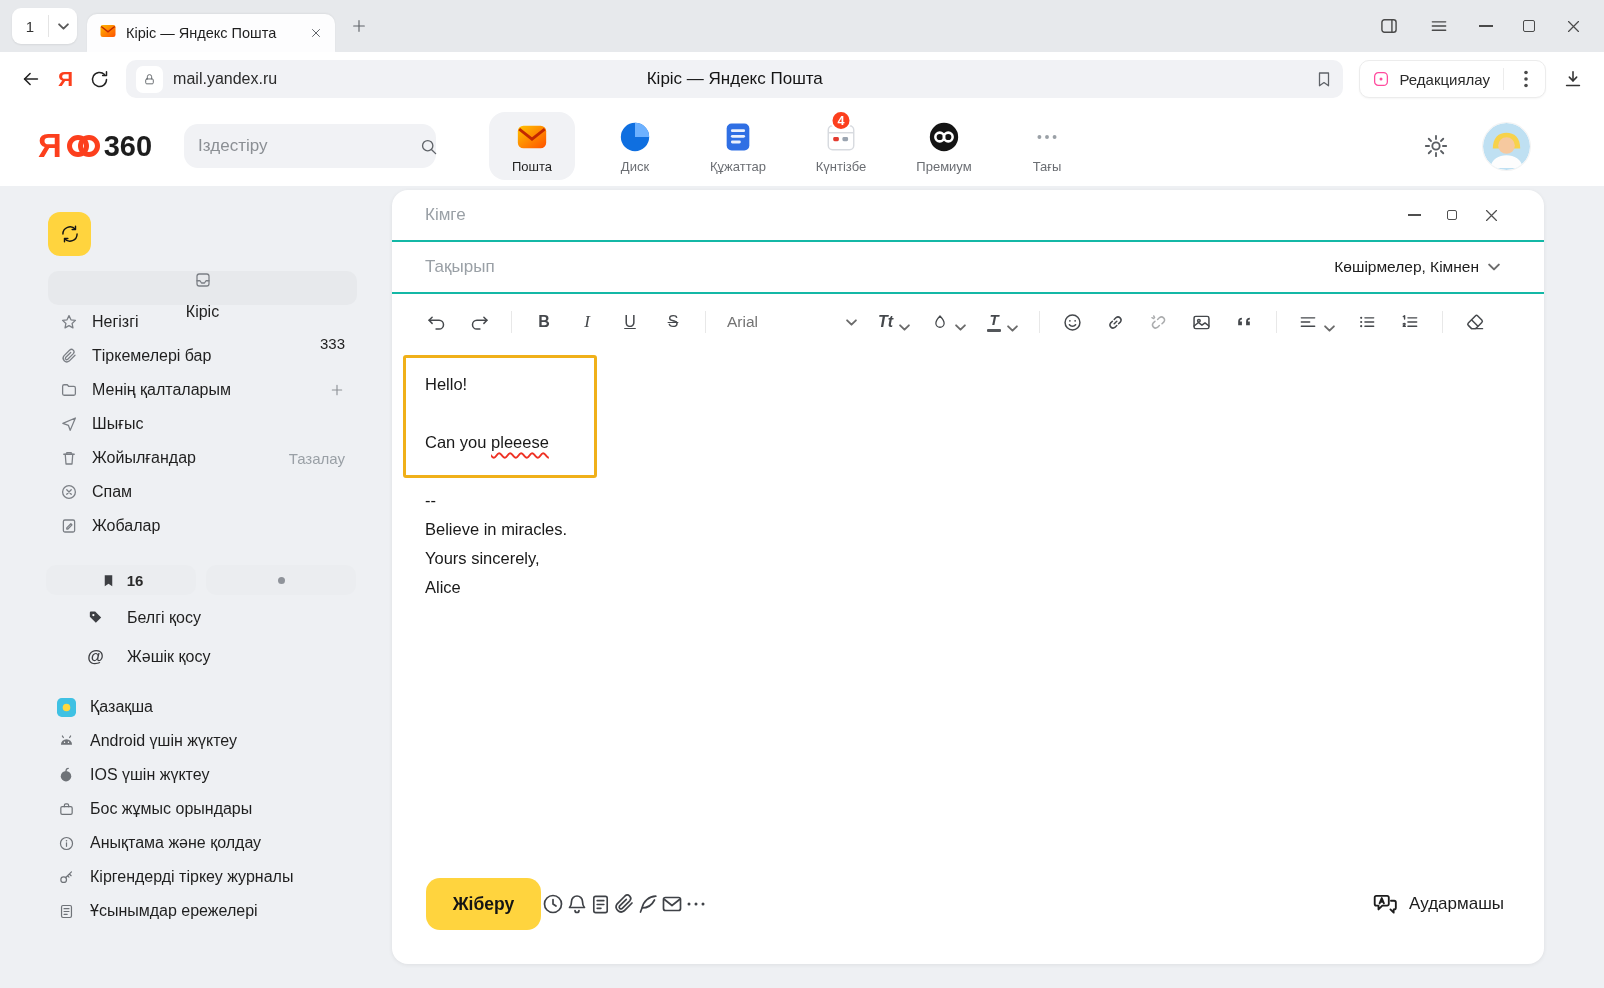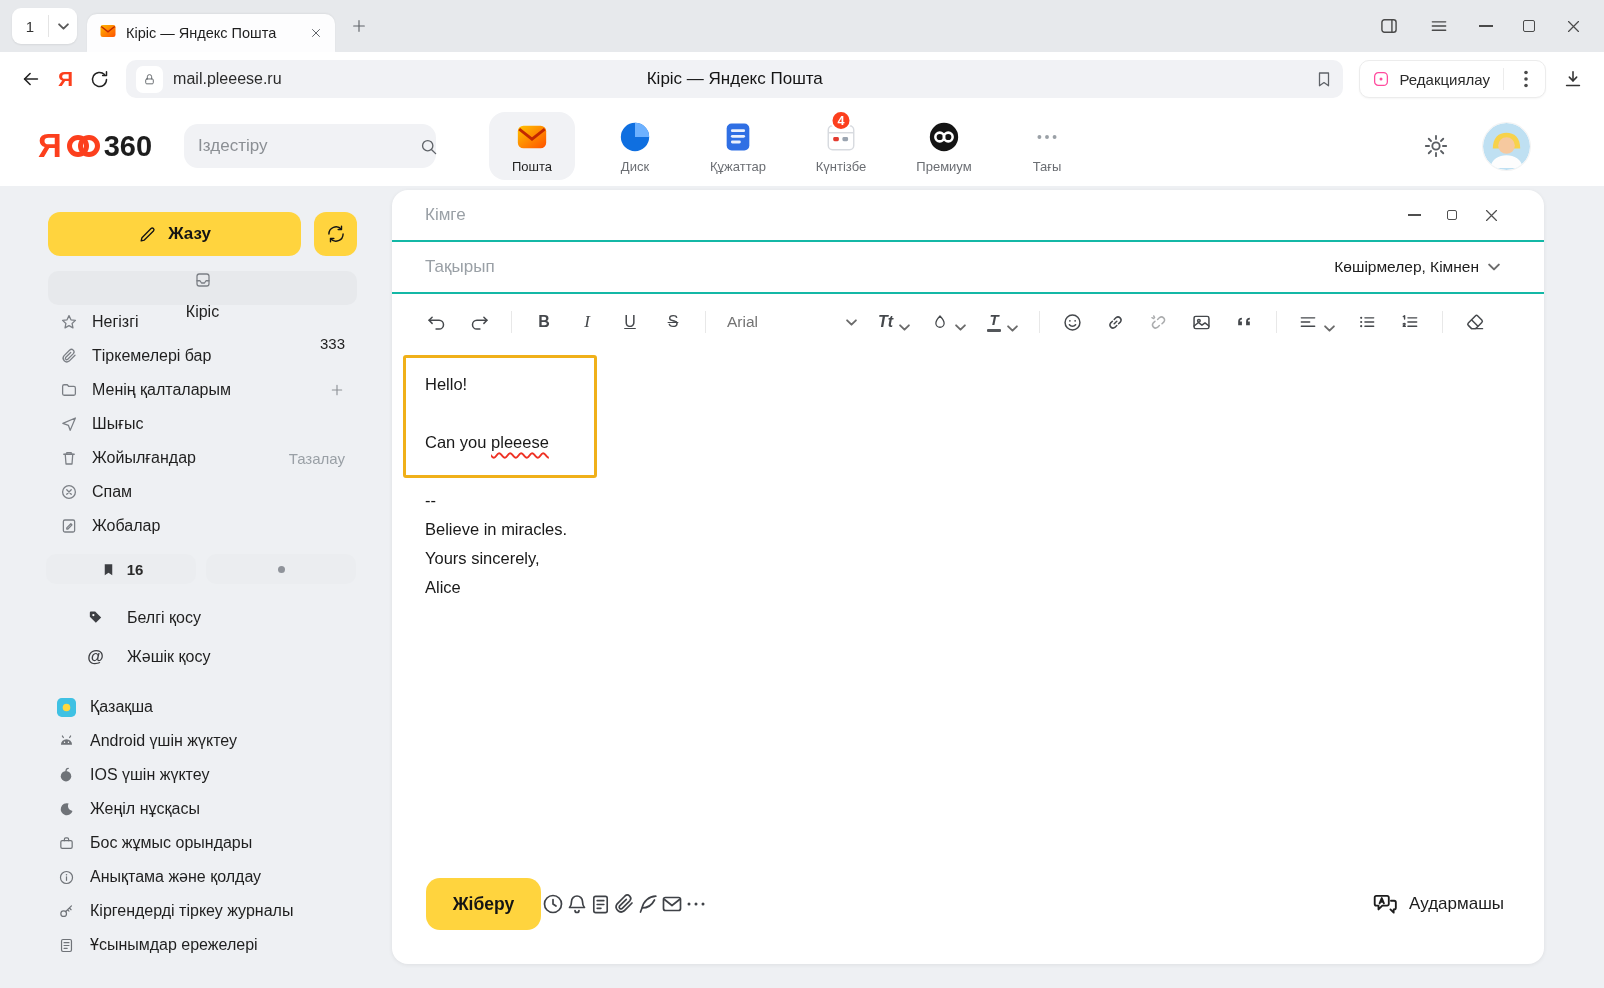--- a/index.html
+++ b/index.html
@@ -65,21 +65,21 @@
   .compose-row { position:absolute; left:48px; top:26px; display:flex; gap:13px; }
   .btn-compose { width:253px; height:44px; background:var(--accent-yellow,#ffd43e); border-radius:12px; display:flex; align-items:center; justify-content:center; gap:11px; font-size:17px; font-weight:700; color:#141414; cursor:pointer; }
   .btn-refresh { width:43px; height:44px; background:var(--accent-yellow,#ffd43e); border-radius:12px; display:flex; align-items:center; justify-content:center; color:#141414; cursor:pointer; }
   .folders { position:absolute; left:48px; top:85px; width:309px; }
   .frow { height:34px; display:flex; align-items:center; gap:14px; padding:0 12px; border-radius:10px; font-size:16px; color:#1f1f1f; cursor:pointer; }
   .frow.active { background:#e7e9ec;flex-direction:column; }
   .fic { color:#7b7f85; display:flex; }
   .fcount { margin-left:auto; font-size:15px; color:#1f1f1f; }
   .faction { margin-left:auto; font-size:15px; color:#9aa0a6; cursor:pointer; }
   .fplus { margin-left:auto; color:#8d9196; display:flex; cursor:pointer; }
-  .tagpills { position:absolute; left:46px; top:368px; display:flex; gap:10px; }
+  .tagpills { position:absolute; left:46px; top:379px; display:flex; gap:10px; }
   .pill { width:150px; height:30px; background:#ebedf0; border-radius:10px; display:flex; align-items:center; justify-content:center; gap:9px; font-size:15px; font-weight:600; color:#2a2a2a; cursor:pointer; }
   .pill-dot { width:7px; height:7px; border-radius:50%; background:#8f939a; }
   .tagactions { position:absolute; left:86px; top:412px; }
   .tarow { height:39px; display:flex; align-items:center; gap:22px; font-size:16px; color:#1f1f1f; cursor:pointer; }
   .tic { color:#3d3f43; display:flex; width:19px; justify-content:center; }
   .at-glyph { font-size:17px; font-weight:700; color:#3d3f43; }
   .footlinks { position:absolute; left:56px; top:504px; }
   .flrow { height:34px; display:flex; align-items:center; gap:14px; font-size:16px; color:#1f1f1f; cursor:pointer; white-space:nowrap; }
   .flic { width:20px; display:flex; justify-content:center; color:#6f7378; }
 
@@ -196,21 +196,21 @@
         </svg>
     </span>
 
     <div class="urlbox">
       <span class="lockchip">
         <svg class="ic" width="13" height="13" viewBox="0 0 24 24" stroke-width="2.2">
             <rect x="5" y="11" width="14" height="9" rx="2"></rect>
             <path d="M8 11V7a4 4 0 0 1 8 0v4"></path>
           </svg>
       </span>
-      <span class="url-text">mail.pleeese.ru</span>
+      <span class="url-text">mail.yandex.ru</span>
       <span class="center-title">Кіріс — Яндекс Пошта</span>
       <span class="bkm">
         <svg class="ic" width="18" height="18" viewBox="0 0 24 24">
             <path d="M6 4h12v17l-6-4.2L6 21z"></path>
           </svg>
       </span>
     </div>
 
     <div class="edit-pill">
       <span class="edit-ico">
@@ -344,28 +344,20 @@
             <path d="M7 46c2-9 9-13 17-13s15 4 17 13" fill="#fdfdfd"></path>
           </svg>
       </span>
     </div>
   </div>
 
   <div class="content">
 
     <aside class="sidebar">
       <div class="compose-row">
-        <div class="btn-compose">
-          <span>
-            <svg class="ic" width="19" height="19" viewBox="0 0 24 24" stroke-width="2" stroke="#141414">
-                <path d="M4 20l1-4L16.5 4.5a2.1 2.1 0 0 1 3 3L8 19z"></path>
-              </svg>
-          </span>
-          <span>Жазу</span>
-        </div>
         <div class="btn-refresh">
           <svg class="ic" width="20" height="20" viewBox="0 0 24 24" stroke-width="2" stroke="#141414">
               <path d="M20.5 12a8.5 8.5 0 0 1-14.9 5.6"></path>
               <path d="M3.5 12a8.5 8.5 0 0 1 14.9-5.6"></path>
               <path d="M18.6 2.6v4h-4"></path>
               <path d="M5.4 21.4v-4h4"></path>
             </svg>
         </div>
       </div>
 
@@ -500,28 +492,20 @@
           <span>Android үшін жүктеу</span>
         </div>
         <div class="flrow">
           <span class="flic">
               <svg width="18" height="18" viewBox="0 0 24 24">
                 <circle cx="12" cy="13.5" r="7" fill="#6f7378"></circle>
                 <path d="M12 6.5c.2-2 1.5-3.2 3-3.2" stroke="#6f7378" stroke-width="1.7" fill="none" stroke-linecap="round"></path>
               </svg>
             </span>
           <span>IOS үшін жүктеу</span>
-        </div>
-        <div class="flrow">
-          <span class="flic">
-              <svg width="17" height="17" viewBox="0 0 24 24">
-                <path d="M15 3.5A8.5 8.5 0 1 0 20.5 14 7 7 0 0 1 15 3.5z" fill="#6f7378"></path>
-              </svg>
-            </span>
-          <span>Жеңіл нұсқасы</span>
         </div>
         <div class="flrow">
           <span class="flic">
               <svg class="ic" width="17" height="17" viewBox="0 0 24 24" style="color:#6f7378">
                 <rect x="4" y="8" width="16" height="11" rx="2"></rect>
                 <path d="M9 8V6a2 2 0 0 1 2-2h2a2 2 0 0 1 2 2v2"></path>
               </svg>
             </span>
           <span>Бос жұмыс орындары</span>
         </div>

